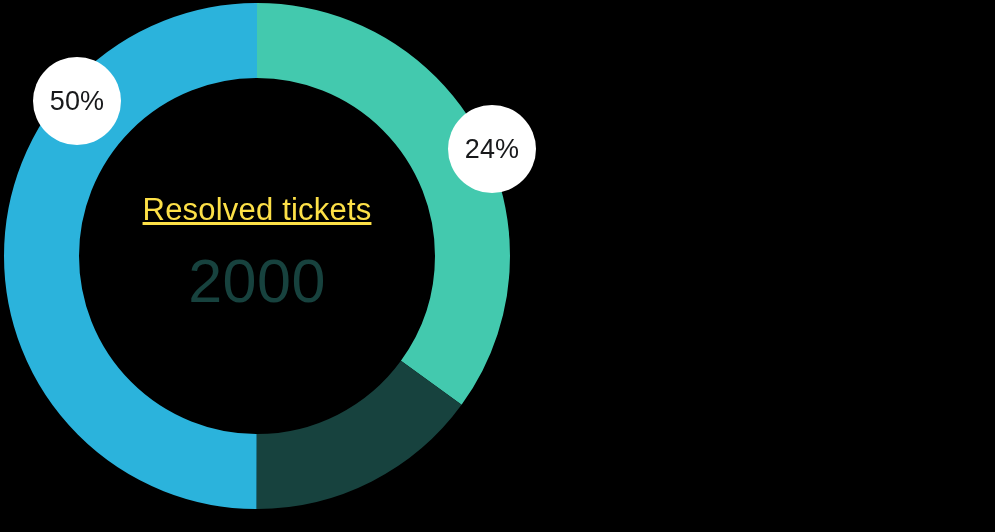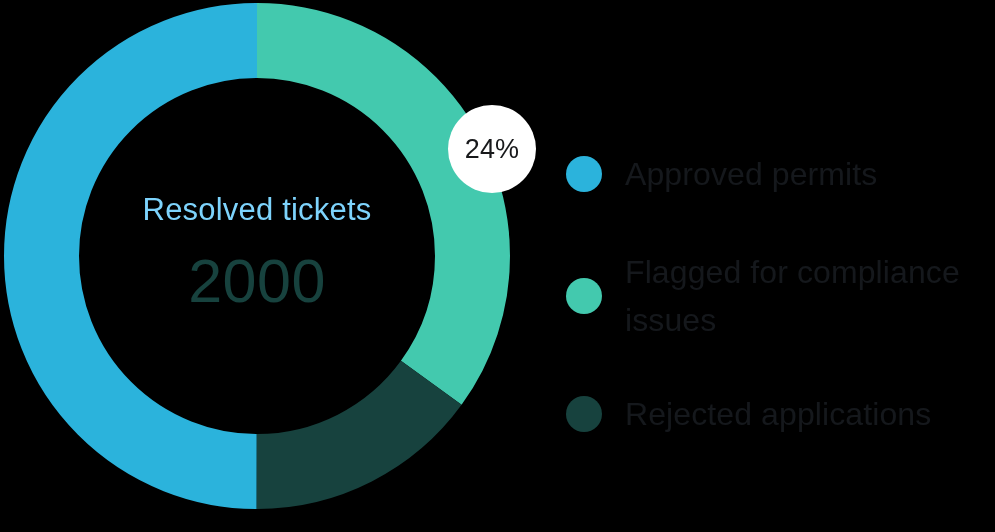--- a/index.html
+++ b/index.html
@@ -133,39 +133,22 @@
           <circle id="seg-0" r="215.5" fill="none" stroke-width="75" stroke-dasharray="677.01 677.01" stroke-dashoffset="-677.01" stroke="#2BB3DC"></circle>
 
           <circle id="seg-1" r="215.5" fill="none" stroke-width="75" stroke-dasharray="473.91 880.12" stroke-dashoffset="0.00" stroke="#43C9AE"></circle>
 
           <circle id="seg-2" r="215.5" fill="none" stroke-width="75" stroke-dasharray="203.10 1150.92" stroke-dashoffset="-473.91" stroke="#17423E"></circle>
         </g>
       </g>
     </svg>
 
     <div class="center-block">
-      <div class="center-title" style="color: #7dd3fc;">Resolved tickets</div>
+      <div class="center-title" style="color: #fde047; text-decoration: underline;">Resolved tickets</div>
       <div class="center-value" style="color: rgb(23, 66, 62);">2000</div>
     </div>
 
+    <div class="pct-badge" id="badge-0" style="background: rgb(255, 255, 255); color: rgb(24, 25, 27);">50%</div>
     <div class="pct-badge" id="badge-1" style="background: rgb(255, 255, 255); color: rgb(24, 25, 27);">24%</div>
   </div>
 
-  <div class="legend">
-
-    <div class="legend-item" id="legend-item-0">
-      <span class="legend-dot" id="legend-dot-0" style="background: rgb(43, 179, 220);"></span>
-      <span class="legend-label" style="color: rgb(21, 24, 28);">Approved permits</span>
-    </div>
-
-    <div class="legend-item" id="legend-item-1">
-      <span class="legend-dot" id="legend-dot-1" style="background: rgb(67, 201, 174);"></span>
-      <span class="legend-label" style="color: rgb(21, 24, 28);">Flagged for compliance issues</span>
-    </div>
-
-    <div class="legend-item" id="legend-item-2">
-      <span class="legend-dot" id="legend-dot-2" style="background: rgb(23, 66, 62);"></span>
-      <span class="legend-label" style="color: rgb(21, 24, 28);">Rejected applications</span>
-    </div>
-
-  </div>
 
 </div>
 
 </body></html>

